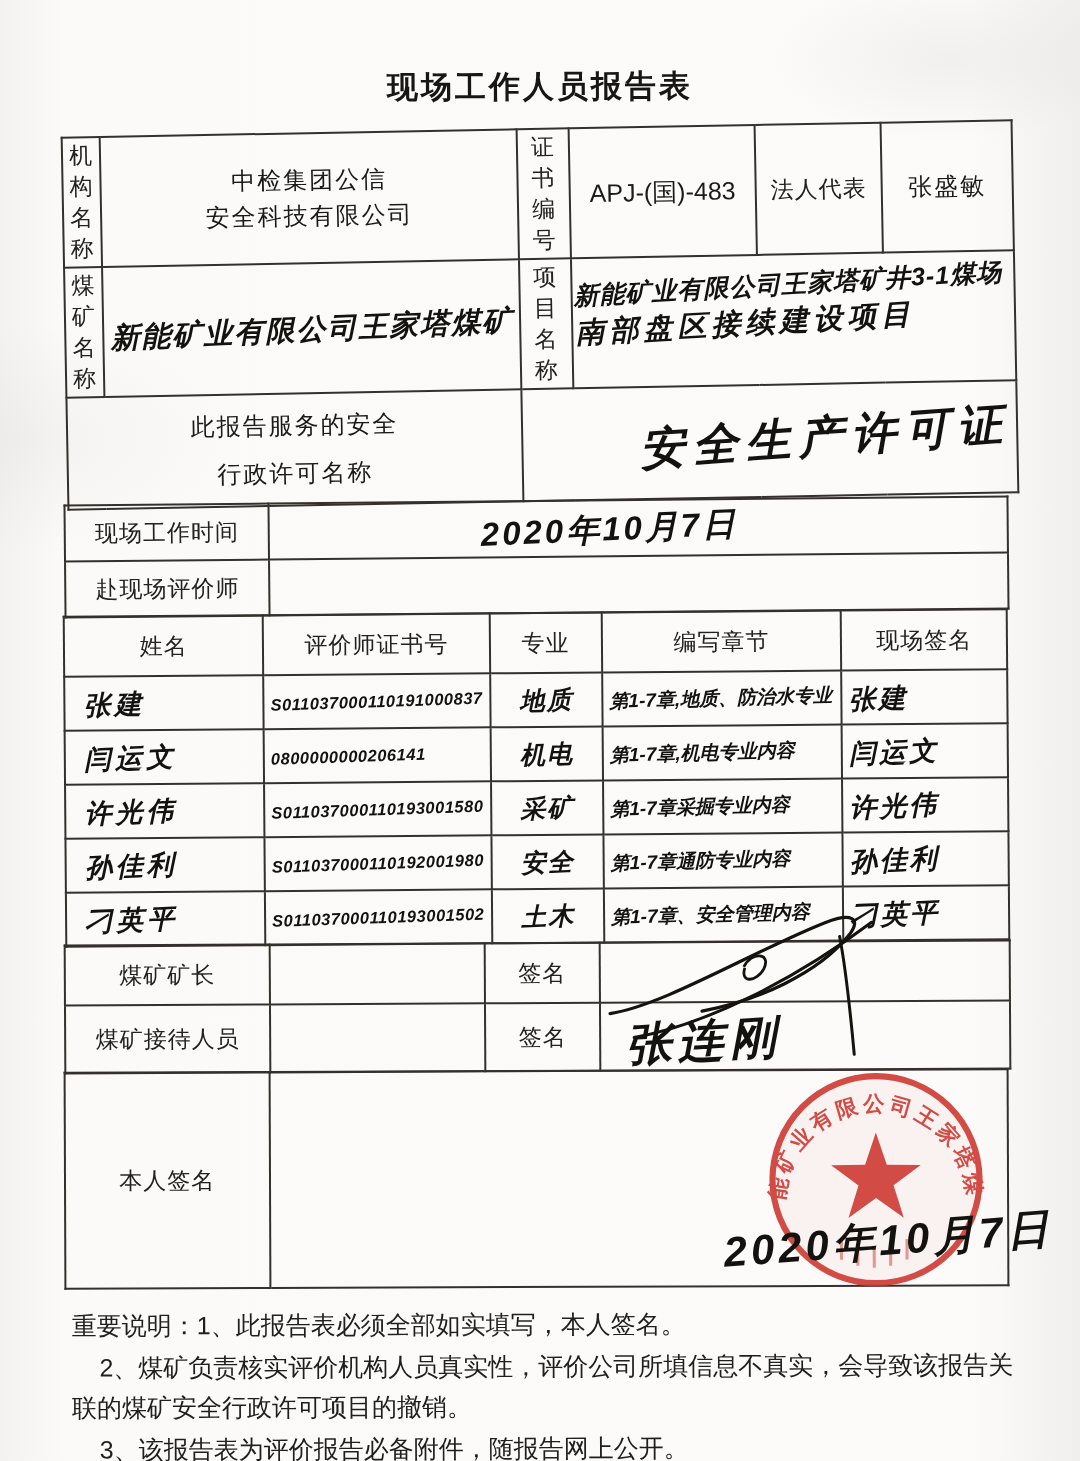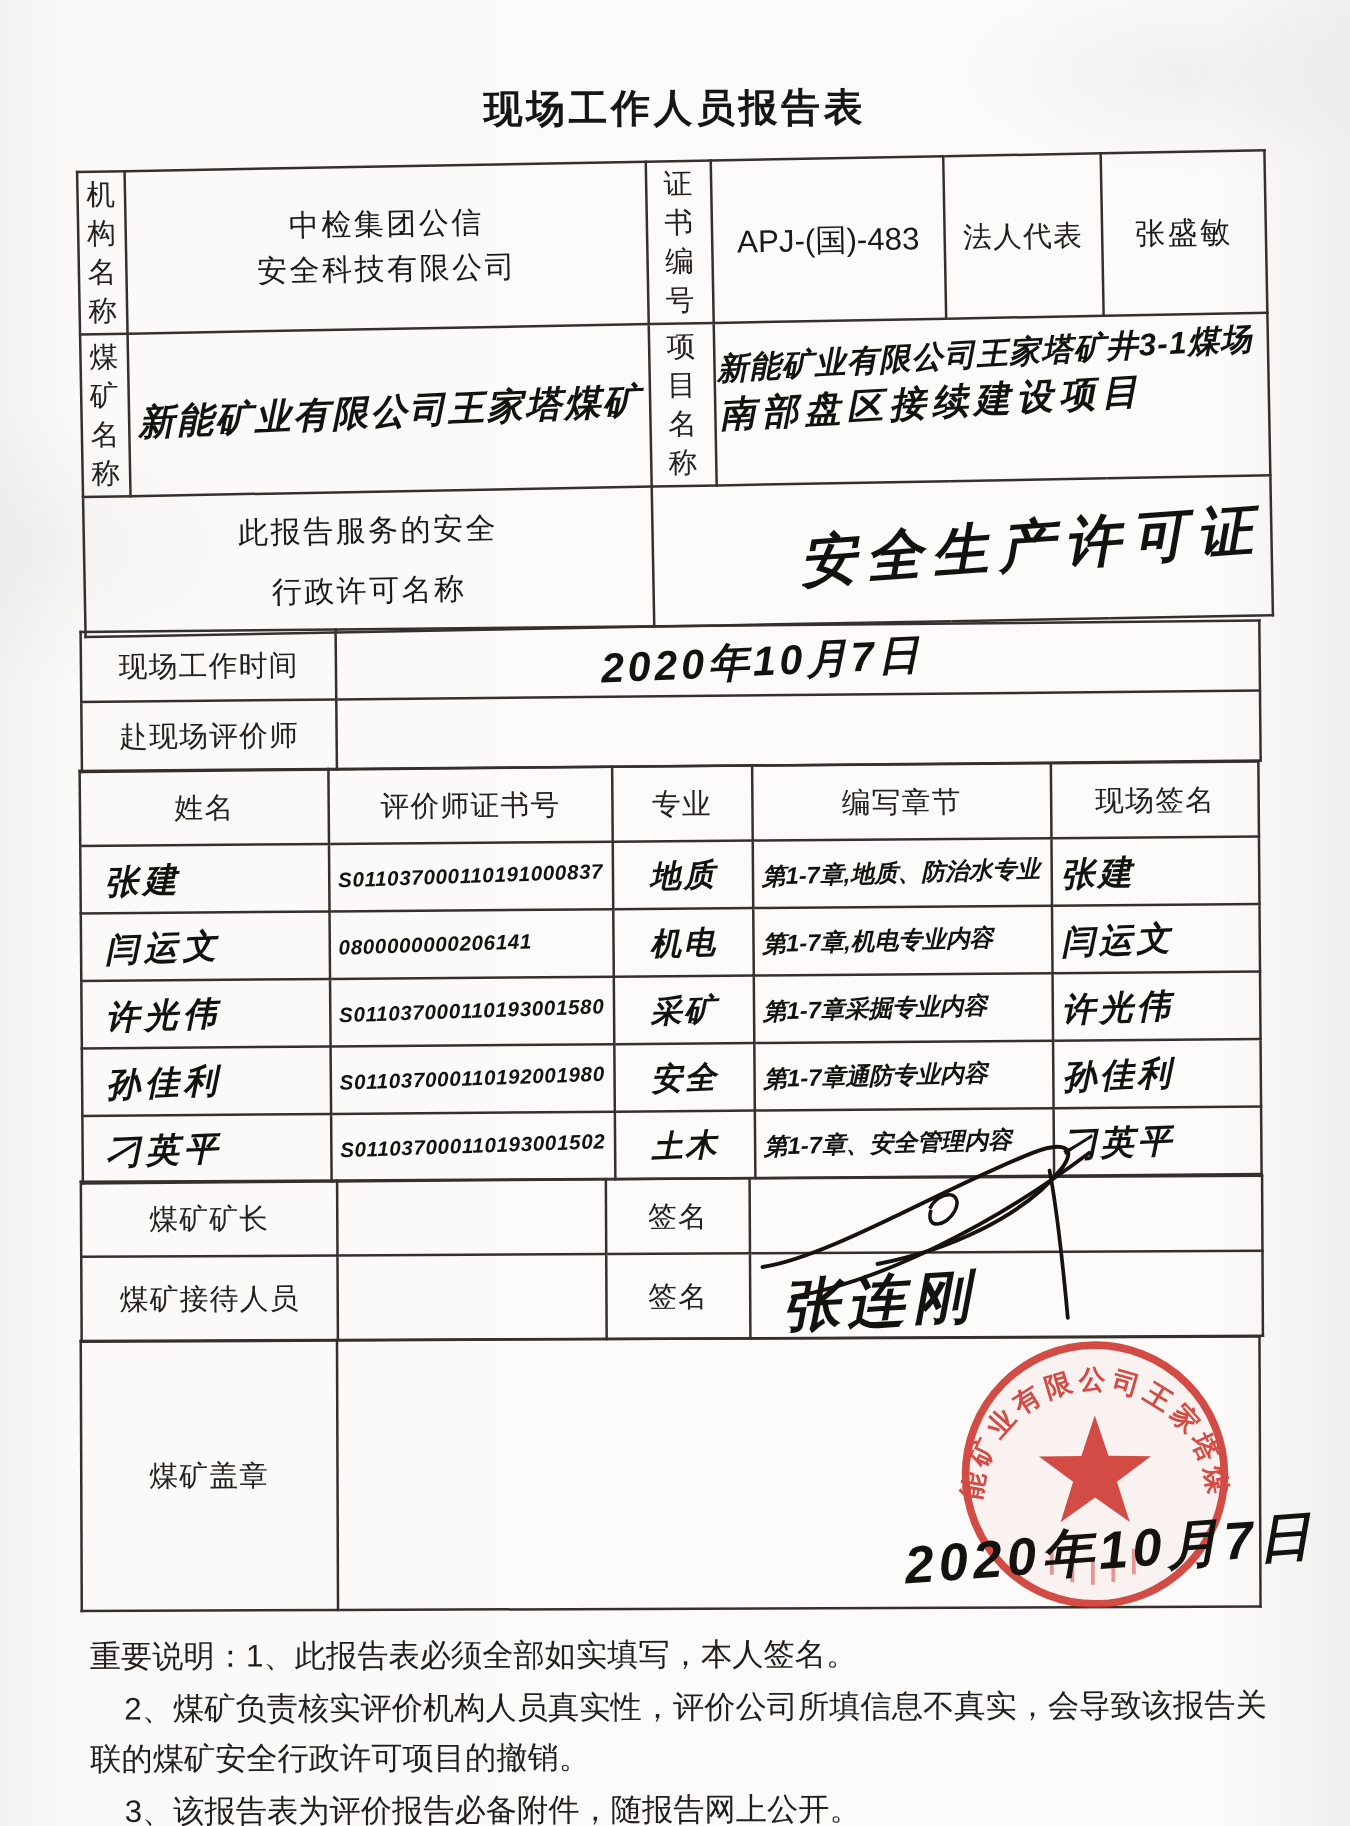--- a/index.html
+++ b/index.html
@@ -259,21 +259,21 @@
     </svg>
   </div>
 
   <table class="sec secE">
     <colgroup>
         <col style="width:205px">
         <col style="width:740px">
       </colgroup>
     <tbody>
         <tr style="height:216px">
-      <td class="lbl">煤矿盖章</td>
+      <td class="lbl">本人签名</td>
       <td class="relcell">
 
         <svg style="position:absolute;left:482px;top:-12px;opacity:.88;" width="246" height="246" viewBox="0 0 240 240">
           <circle cx="120" cy="118" r="101" fill="rgba(205,51,44,0.05)" stroke="#cd332c" stroke-width="6"></circle>
           <polygon points="120,72 130.6,103.4 163.7,103.8 137.1,123.6 147,155.2 120,136 93,155.2 102.9,123.6 76.3,103.8 109.4,103.4" fill="#cd332c"></polygon>
           <defs>
                 <path id="sealArc" d="M31,140 A89,89 0 1 1 209,140" fill="none"></path>
               </defs>
           <text font-size="21" fill="#cd332c" letter-spacing="4" font-weight="bold">
             <textPath href="#sealArc" startOffset="50%" text-anchor="middle">新能矿业有限公司王家塔煤矿</textPath>

